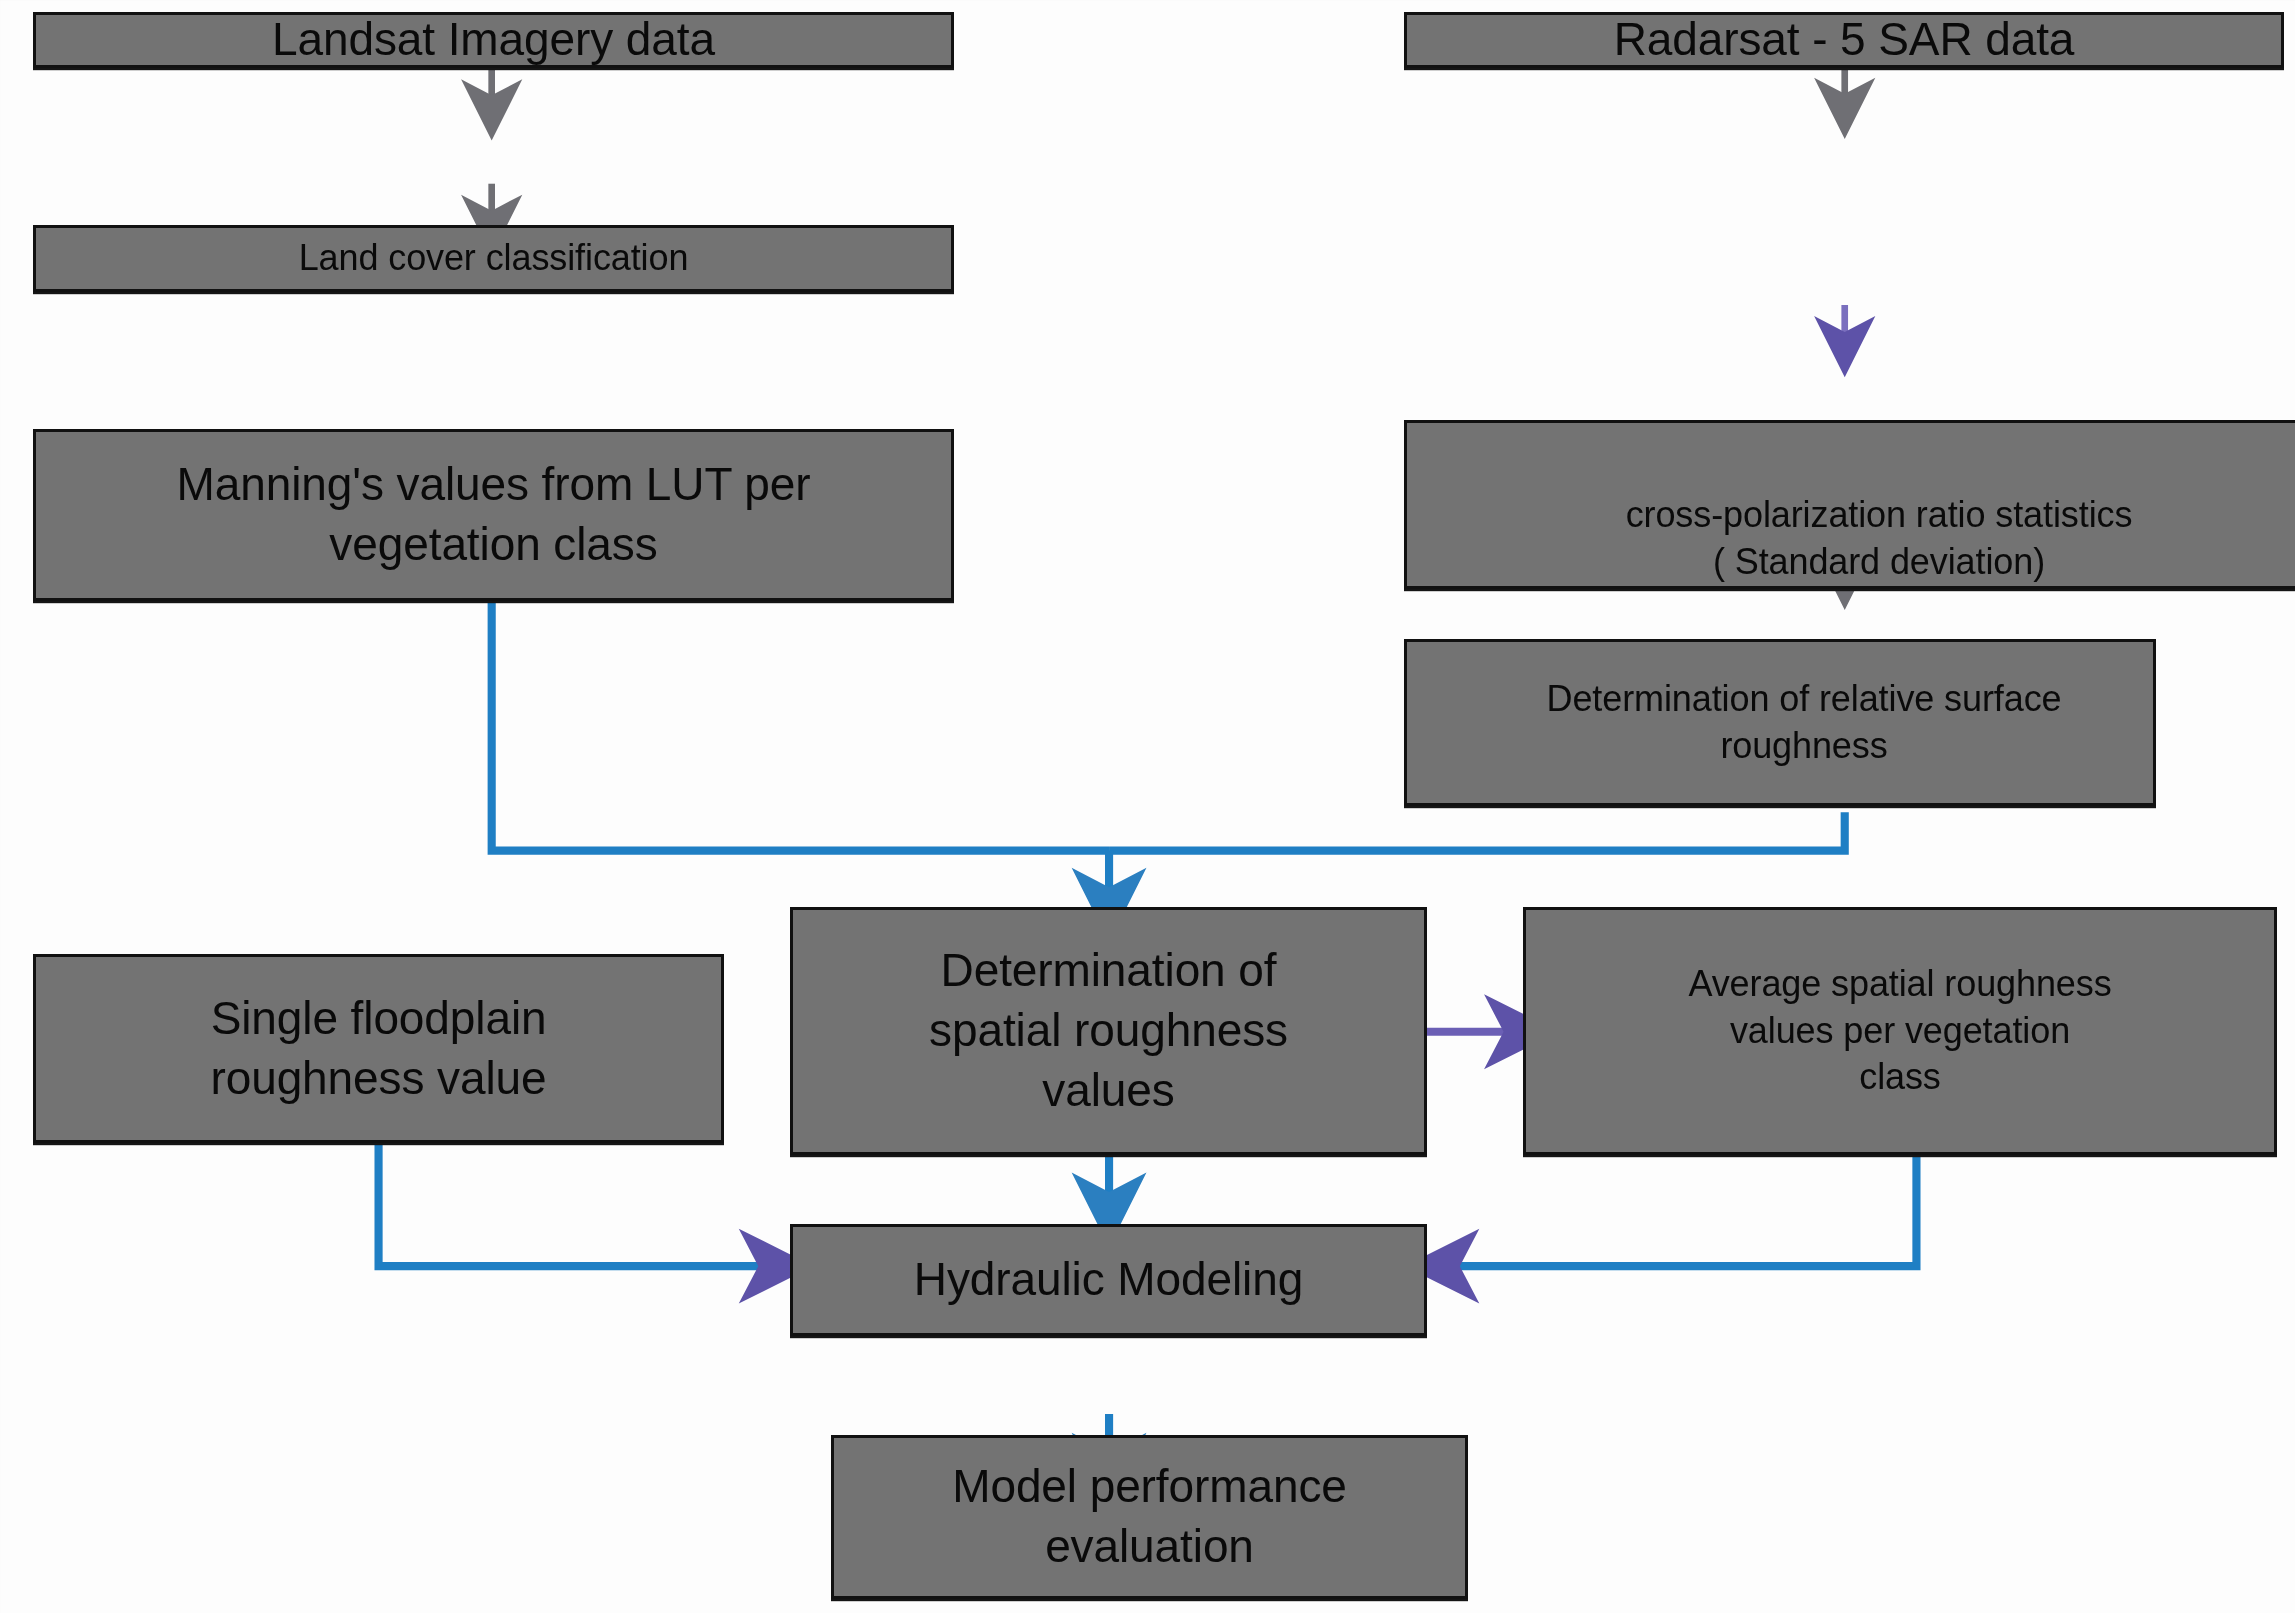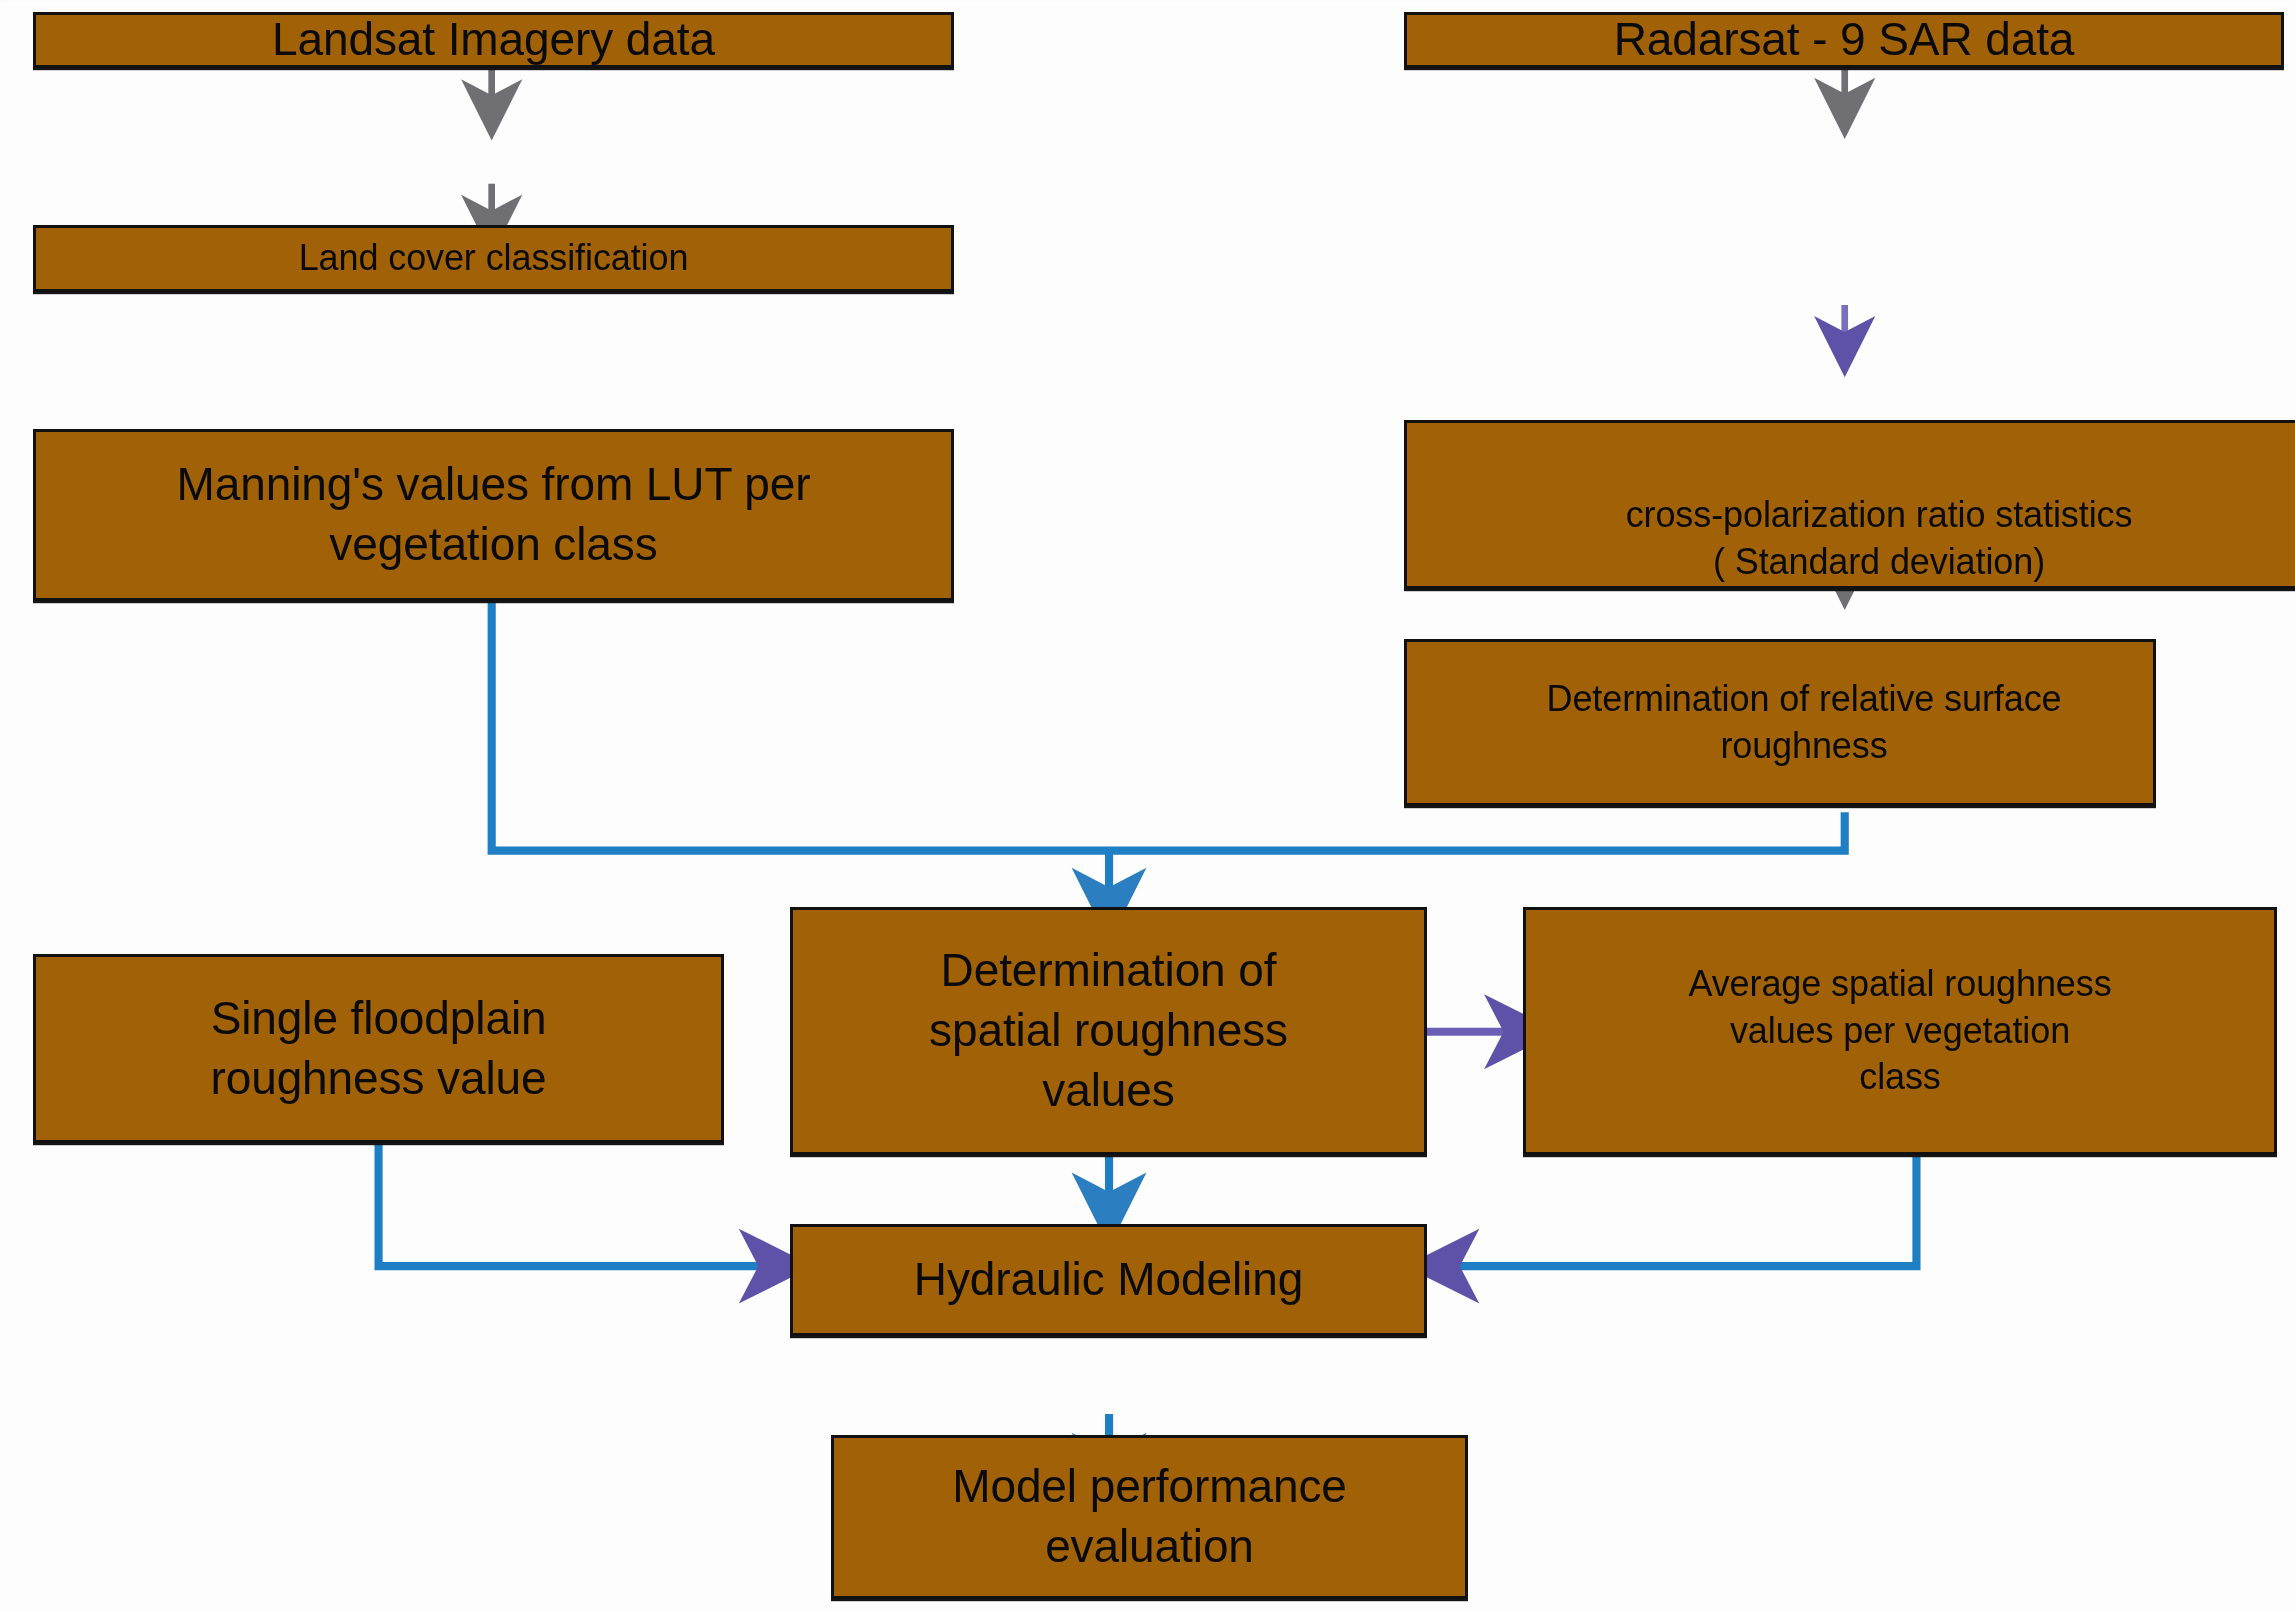--- a/index.html
+++ b/index.html
@@ -30,21 +30,21 @@
     position: absolute;
     left: 0;
     top: 0;
     width: 2295px;
     height: 1614px;
     pointer-events: none;
   }
   .node {
     position: absolute;
     box-sizing: border-box;
-    background: #a16207;
+    background: #737373;
     border: 3.7px solid #111111;
     display: flex;
     align-items: center;
     justify-content: center;
     text-align: center;
     color: #0a0a0a;
     line-height: 1.30;
     letter-spacing: -0.1px;
     font-weight: 400;
     z-index: 3;
@@ -110,21 +110,21 @@
   <div class="node fs-mid" style="left:33px; top:225px; width:921px; height:67px;">
     <span class="txt">Land cover classification</span>
   </div>
 
   <div class="node fs-big" style="left:33px; top:429px; width:921px; height:172px;">
     <span class="txt">Manning's values from LUT per
 vegetation class</span>
   </div>
 
   <div class="node fs-big" style="left:1404px; top:12px; width:880px; height:56px;">
-    <span class="txt">Radarsat - 9 SAR data</span>
+    <span class="txt">Radarsat - 5 SAR data</span>
   </div>
 
 
   <div class="node fs-mid" style="left:1404px; top:420px; width:950px; height:169px;align-items:flex-end;">
     <span class="txt">cross-polarization ratio statistics
 ( Standard deviation)</span>
   </div>
 
   <div class="node fs-mid" style="left:1404px; top:639px; width:752px; height:167px;padding-left:48px;">
     <span class="txt">Determination of relative surface

